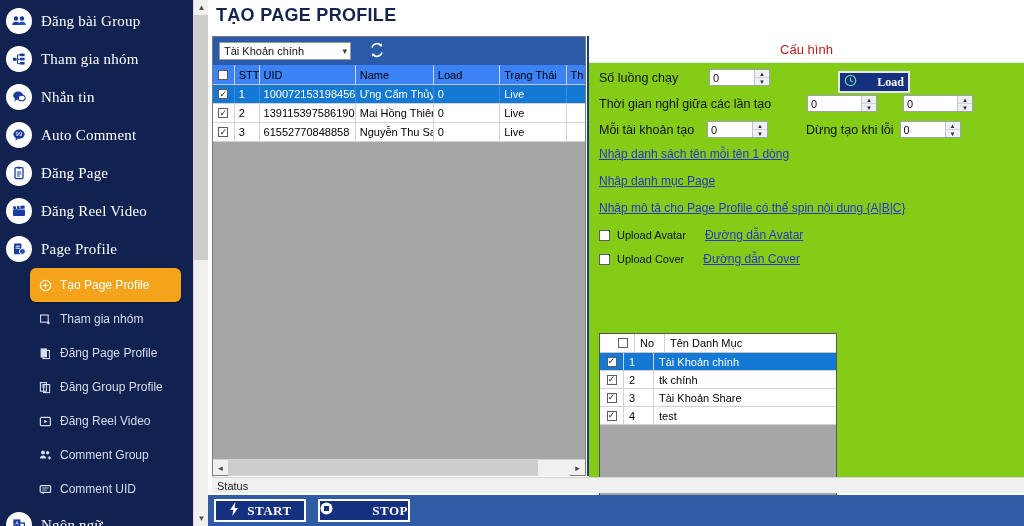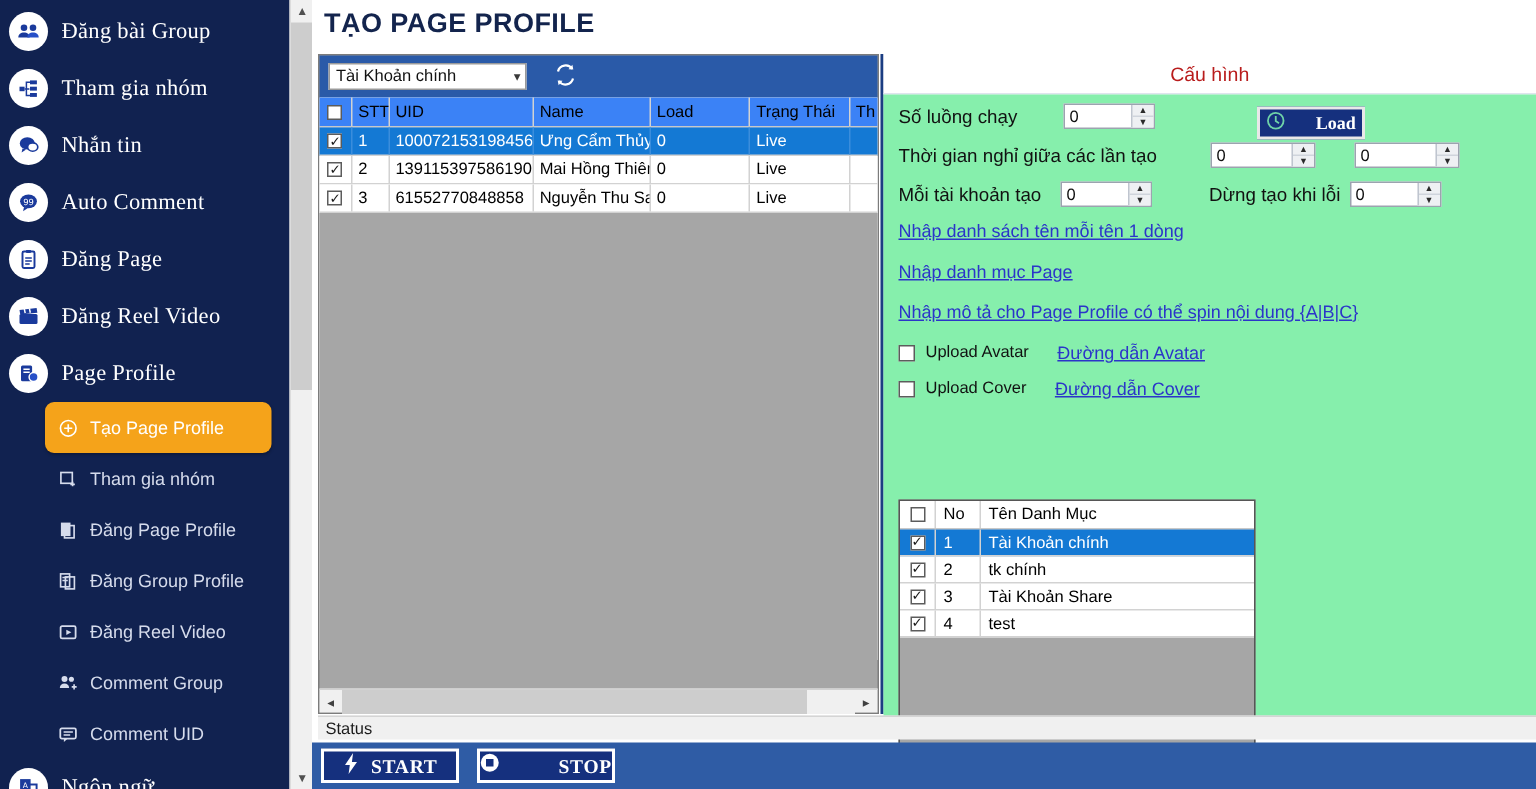--- a/index.html
+++ b/index.html
@@ -157,21 +157,21 @@
 
   
   .config{
     position:absolute;left:379px;top:36px;width:437px;height:440px;
     background:#eef1f6;border-left:2px solid #1b3d82;box-sizing:border-box;
   }
   .config-title{
     height:26px;background:#ffffff;display:flex;align-items:center;justify-content:center;
     font-size:13px;color:#b91c1c;border-bottom:1px solid #dfe4ee;
   }
-  .config-body{background:#86efac;height:413px;position:relative;padding:6px 0 0 0;}
+  .config-body{background:#84cc16;height:413px;position:relative;padding:6px 0 0 0;}
   .row{display:flex;align-items:center;padding:0 0 0 10px;margin-bottom:9px;}
   .lbl{font-size:12.5px;color:#111;white-space:nowrap;}
   .spin{
     display:inline-flex;align-items:stretch;height:17px;width:61px;
     border:1px solid #9ca3af;background:#ffffff;box-sizing:border-box;
   }
   .spin input{
     border:none;outline:none;width:100%;height:100%;font-size:11px;color:#111;
     padding-left:3px;background:transparent;font-family:"Liberation Sans",sans-serif;
     box-sizing:border-box;
@@ -193,21 +193,21 @@
   .chk-row{display:flex;align-items:center;gap:7px;margin:0 0 10px 10px;}
   .chk-row .cbx{width:11px;height:11px;}
   .chk-row .ctext{font-size:11px;color:#111;}
   .chk-row .link{margin:0;}
 
   
   .cat-wrap{
     position:absolute;left:10px;top:270px;width:238px;height:165px;
     background:#a6a6a6;border:1px solid #565656;box-sizing:border-box;
   }
-  .cat-head{display:flex;height:18px;background:#fff;border-bottom:1px solid #c8c8c8;font-size:11px;}
+  .cat-head{display:flex;height:18px;background:#fff;border-bottom:1px solid #c8c8c8;font-size:11px;padding-left:11px;}
   .cat-row{display:flex;height:17px;background:#fff;border-bottom:1px solid #d2d2d2;font-size:11px;color:#000;}
   .cat-row.sel{background:#1479d4;color:#fff;}
   .cc{display:flex;align-items:center;padding-left:5px;border-right:1px solid #d2d2d2;box-sizing:border-box;overflow:hidden;white-space:nowrap;}
   .cc.chk{width:24px;justify-content:center;padding-left:0;}
   .cc.no{width:30px;}
   .cc.nm{flex:1;border-right:none;}
   .load-btn{
     position:absolute;left:249px;top:8px;width:72px;height:22px;background:#15307e;
     border:2px solid #e8e8e8;color:#ffffff;display:flex;align-items:center;
     justify-content:center;gap:20px;font-family:"Liberation Serif",serif;

